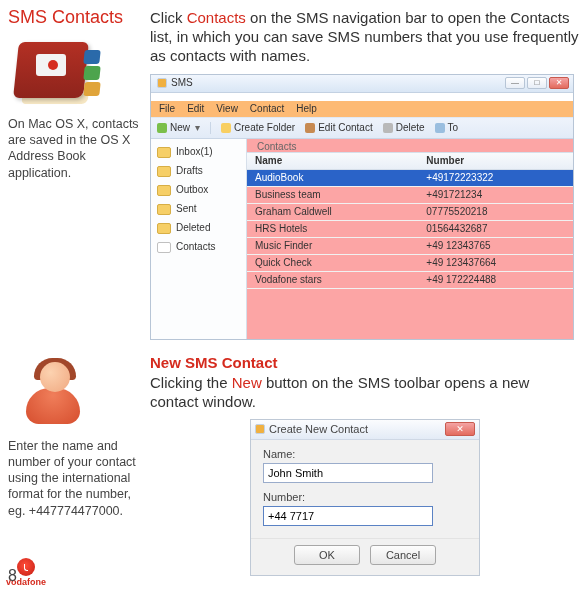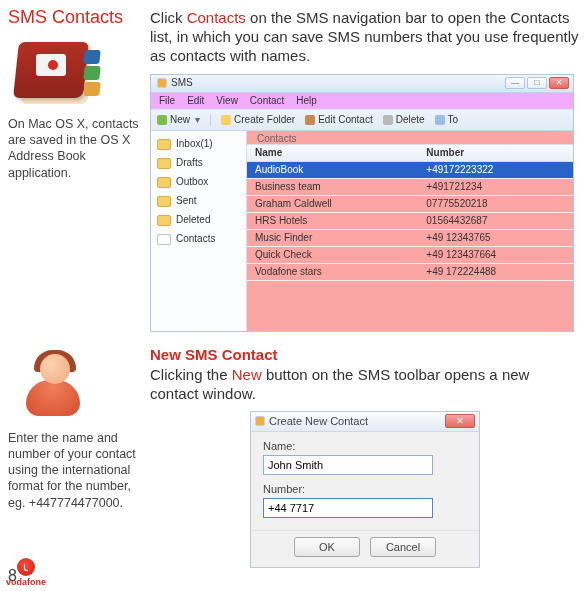--- a/index.html
+++ b/index.html
@@ -138,21 +138,21 @@
   .win-btns { display:flex; gap:2px; }
   .win-btn {
     width:20px;height:12px;border:1px solid #b7c5d6;border-radius:2px;
     background:linear-gradient(#fefefe,#e8eef7);
     display:flex;align-items:center;justify-content:center;
     font-size:8px;color:#555;
   }
   .win-btn.close{background:linear-gradient(#f4a3a3,#e36b5e);border-color:#c85a4f;color:#fff;}
   .menubar {
     display:flex; gap:12px; padding: 3px 8px;
-    background: #f0abfc; border-bottom:1px solid #e1e8f2;
+    background: #fdba74; border-bottom:1px solid #e1e8f2;margin-top:8px;
   }
   .toolbar {
     display:flex; gap:10px; padding: 4px 6px;
     background: linear-gradient(#eef3fb,#e2ebf7);
     border-bottom:1px solid #c9d6e6;
     align-items:center;
   }
   .tb-item{display:flex;align-items:center;gap:3px;}
   .tb-item .i{width:10px;height:10px;border-radius:2px;}
   .i.new{background:#7bbf4a;}
@@ -174,21 +174,21 @@
   .contacts-tab{
     font-size:10px;padding:3px 10px 0 10px;color:#666;
   }
   .grid-head{
     display:flex;background:linear-gradient(#f8fafc,#e9eff7);
     border-top:1px solid #d6dfea;border-bottom:1px solid #d6dfea;
     font-weight:bold;padding:3px 0;
   }
   .col-name{width:55%;padding-left:8px;}
   .col-num{width:45%;}
-  .grid-row{display:flex;padding:3px 0;border-bottom:1px solid #f1f1f1;}
+  .grid-row{display:flex;padding:3px 0;border-bottom:1px solid #f1f1f1;justify-content:flex-end;}
   .grid-row.sel{background:#2a63c8;color:#fff;}
   .brand{
     position:absolute;left:6px;bottom:4px;display:flex;flex-direction:column;align-items:center;
   }
   .brand .drop{
     width:18px;height:18px;border-radius:50%;
     background:radial-gradient(circle at 45% 40%, #ff4d3a, #d52b1e 70%);
     position:relative;
   }
   .brand .drop::after{

